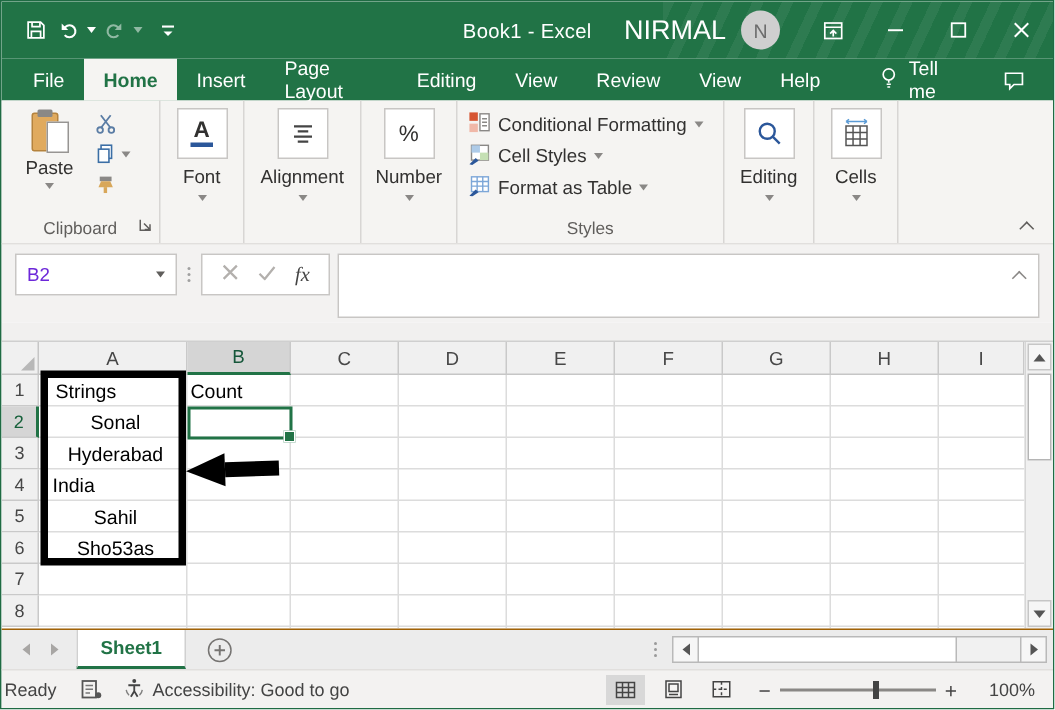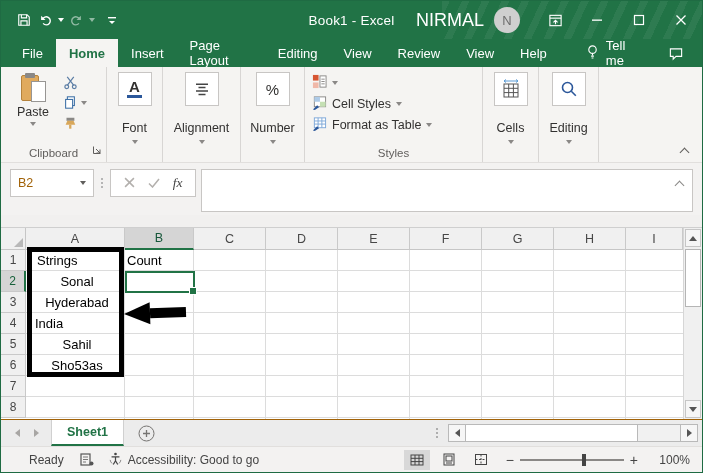--- a/index.html
+++ b/index.html
@@ -43,36 +43,36 @@
   .clip .clamp { position:absolute; left:4px; top:0; width:10px; height:5px; background:#8a8886; border-radius:1px; }
   .clip .page { position:absolute; right:0; top:8px; width:15px; height:21px; background:#fff; border:1px solid #979593; }
   .paste-btn .lbl { margin-top:2px; }
   .paste-btn .tri-down-g { margin-top:3px; }
   .cb-tools { display:flex; flex-direction:column; margin-left:8px; gap:3px; margin-top:2px; }
   .cb-tool { display:flex; align-items:center; gap:4px; height:17px; }
   .launcher { position:absolute; right:4px; bottom:4px; }
 
   .g-collapsed { width:56px; }
   .icon-box { width:34px; height:34px; background:#fff; border:1px solid #c8c6c4; display:flex; align-items:center; justify-content:center; flex-direction:column; }
-  .g-collapsed .lbl, .g-wide .lbl { margin-top:15px; }
+  .g-collapsed .lbl, .g-wide .lbl { margin-top:5px; }
   .g-collapsed .tri-down-g { margin-top:5px; }
   .font-a { font-weight:bold; font-size:15px; line-height:14px; color:#323130; }
   .font-underbar { width:15px; height:3px; background:#2b579a; margin-top:1px; }
   .pct { font-size:15px; color:#323130; }
 
   .g-styles { width:178px; align-items:flex-start; padding-left:7px; }
   .style-row { display:flex; align-items:center; gap:5px; height:21px; }
   .g-alignment { width:78px; } .g-number { width:64px; } .g-font { width:56px; }
   .g-cells { width:56px; } .g-editing { width:60px; }
   .ribbon-collapse { position:absolute; right:12px; bottom:8px; width:9px; height:9px; }
   .chev-up { width:7px; height:7px; border-left:1.5px solid #605e5c; border-top:1.5px solid #605e5c; transform:rotate(45deg); display:inline-block; }
 
   
   .frow { height:52px; background:#f3f2f1; flex:0 0 auto; display:flex; align-items:flex-start; padding:6px 9px 0 9px; }
-  .namebox { width:84px; height:28px; background:#fff; border:1px solid #c8c6c4; display:flex; align-items:center; font-size:12.5px; color:#a16207; padding:0 7px; }
+  .namebox { width:108px; height:28px; background:#fff; border:1px solid #c8c6c4; display:flex; align-items:center; font-size:12.5px; color:#6d28d9; padding:0 7px; }
   .namebox .tri-down-g { margin-left:auto; border-top-color:#605e5c; }
   .vdots { width:16px; height:28px; display:flex; flex-direction:column; align-items:center; justify-content:center; gap:2px; }
   .vdots i { width:2px; height:2px; background:#a0a0a0; border-radius:50%; }
   .fxbox { width:86px; height:28px; background:#fff; border:1px solid #c8c6c4; display:flex; align-items:center; justify-content:space-around; padding:0 6px; }
   .fx-lbl { font-family:"Liberation Serif", serif; font-style:italic; font-size:13.5px; color:#444; }
   .finput { flex:1; height:43px; background:#fff; border:1px solid #c8c6c4; margin-left:5px; position:relative; }
   .finput .chev-up { position:absolute; right:9px; top:12px; border-color:#8a8886; }
 
   .strip { height:13px; background:#f1f0ef; flex:0 0 auto; border-bottom:1px solid #cfcfcf; }
 
@@ -117,21 +117,21 @@
   .newsheet { display:flex; align-items:center; margin-left:14px; }
   .hscroll { position:absolute; right:4px; top:3px; width:262px; height:20px; display:flex; align-items:center; }
   .hs-dots { display:flex; flex-direction:column; gap:2px; margin-right:10px; }
   .hs-dots i { width:2px; height:2px; background:#9a9a9a; border-radius:50%; }
   .hs-btn { width:18px; height:18px; background:#f6f6f6; border:1px solid #b9b9b9; display:flex; align-items:center; justify-content:center; }
   .hs-thumb { width:172px; height:18px; background:#fff; border:1px solid #b9b9b9; border-left:none; }
   .hs-track { flex:1; height:18px; background:#f1f1f1; border-top:1px solid #b9b9b9; border-bottom:1px solid #b9b9b9; }
 
   
   .statusbar { height:26px; flex:0 0 auto; background:#f3f2f1; border-top:1px solid #e1dfdd; display:flex; align-items:center; font-size:12px; color:#444; }
-  .sb-mode { margin-left:28px; }
+  .sb-mode { margin-left:2px; }
   .sb-macro { margin-left:16px; display:flex; align-items:center; }
   .sb-access { margin-left:14px; display:flex; align-items:center; gap:5px; }
   .sb-right { margin-left:auto; display:flex; align-items:center; }
   .view-btn { width:26px; height:20px; display:flex; align-items:center; justify-content:center; margin-right:6px; }
   .view-btn.active { background:#d8d8d8; }
   .zoom-out, .zoom-in { font-size:14px; color:#444; padding:0 6px; }
   .zoom-track { width:104px; height:2px; background:#8a8886; position:relative; }
   .zoom-handle { position:absolute; left:60%; top:-5px; width:4px; height:12px; background:#444; }
   .zoom-level { width:42px; text-align:right; margin:0 12px 0 4px; }
 </style>
@@ -294,20 +294,21 @@
     </div>
 
     <div class="rgroup g-styles">
       <div class="style-row">
         <span><svg width="15" height="15" viewBox="0 0 16 16">
               <rect x="1" y="1" width="6" height="6" fill="#d65532"></rect>
               <rect x="1" y="9" width="6" height="6" fill="#f0b8a8"></rect>
               <rect x="8.5" y="2" width="6.5" height="12" fill="#fff" stroke="#8a8886"></rect>
               <path d="M10 5.5h3.5M10 8h3.5M10 10.5h3.5" stroke="#8a8886"></path>
             </svg></span>
+        <span>Conditional Formatting</span>
         <span class="tri-down-g"></span>
       </div>
       <div class="style-row">
         <span><svg width="15" height="15" viewBox="0 0 16 16">
               <rect x="2.5" y="2" width="12" height="10.5" fill="#fff" stroke="#8a8886"></rect>
               <rect x="2.5" y="2" width="6" height="5.2" fill="#aecbe8"></rect>
               <rect x="8.5" y="7.2" width="6" height="5.3" fill="#c5e0b4"></rect>
               <path d="M1 15.5l4.5-4.5 2 2-4.5 3z" fill="#2b579a"></path>
             </svg></span>
         <span>Cell Styles</span>
@@ -318,40 +319,40 @@
               <rect x="2.5" y="2" width="12" height="10.5" fill="#fff" stroke="#7da7d8"></rect>
               <path d="M2.5 5.3h12M2.5 8.6h12M6.5 2v10.5M10.5 2v10.5" stroke="#7da7d8"></path>
               <path d="M1 15.5l4.5-4.5 2 2-4.5 3z" fill="#2b579a"></path>
             </svg></span>
         <span>Format as Table</span>
         <span class="tri-down-g"></span>
       </div>
       <span class="group-label">Styles</span>
     </div>
 
+    <div class="rgroup g-collapsed g-editing" style="border-right:1px solid #d8d6d4">
+      <div class="icon-box">
+        <svg width="20" height="20" viewBox="0 0 20 20" fill="none" stroke="#2b579a" stroke-width="1.6">
+            <circle cx="8.5" cy="8.5" r="5"></circle>
+            <path d="M12.3 12.3l4.5 4.5"></path>
+          </svg>
+      </div>
+      <span class="lbl">Editing</span>
+      <span class="tri-down-g"></span>
+    </div>
+
     <div class="rgroup g-collapsed g-cells">
       <div class="icon-box">
         <svg width="22" height="22" viewBox="0 0 22 22" fill="none">
             <path d="M4 3h14M4 3l2-1.5M4 3l2 1.5M18 3l-2-1.5M18 3l-2 1.5" stroke="#5b9bd5" stroke-width="1"></path>
             <rect x="4" y="6" width="14" height="13" fill="#fff" stroke="#555"></rect>
             <path d="M4 10.3h14M4 14.6h14M8.7 6v13M13.4 6v13" stroke="#555"></path>
           </svg>
       </div>
       <span class="lbl">Cells</span>
-      <span class="tri-down-g"></span>
-    </div>
-
-    <div class="rgroup g-collapsed g-editing" style="border-right:1px solid #d8d6d4">
-      <div class="icon-box">
-        <svg width="20" height="20" viewBox="0 0 20 20" fill="none" stroke="#2b579a" stroke-width="1.6">
-            <circle cx="8.5" cy="8.5" r="5"></circle>
-            <path d="M12.3 12.3l4.5 4.5"></path>
-          </svg>
-      </div>
-      <span class="lbl">Editing</span>
       <span class="tri-down-g"></span>
     </div>
 
     <span class="ribbon-collapse"><span class="chev-up"></span></span>
   </div>
 
   <div class="frow">
     <div class="namebox">
       <span>B2</span>
       <span class="tri-down-g"></span>

